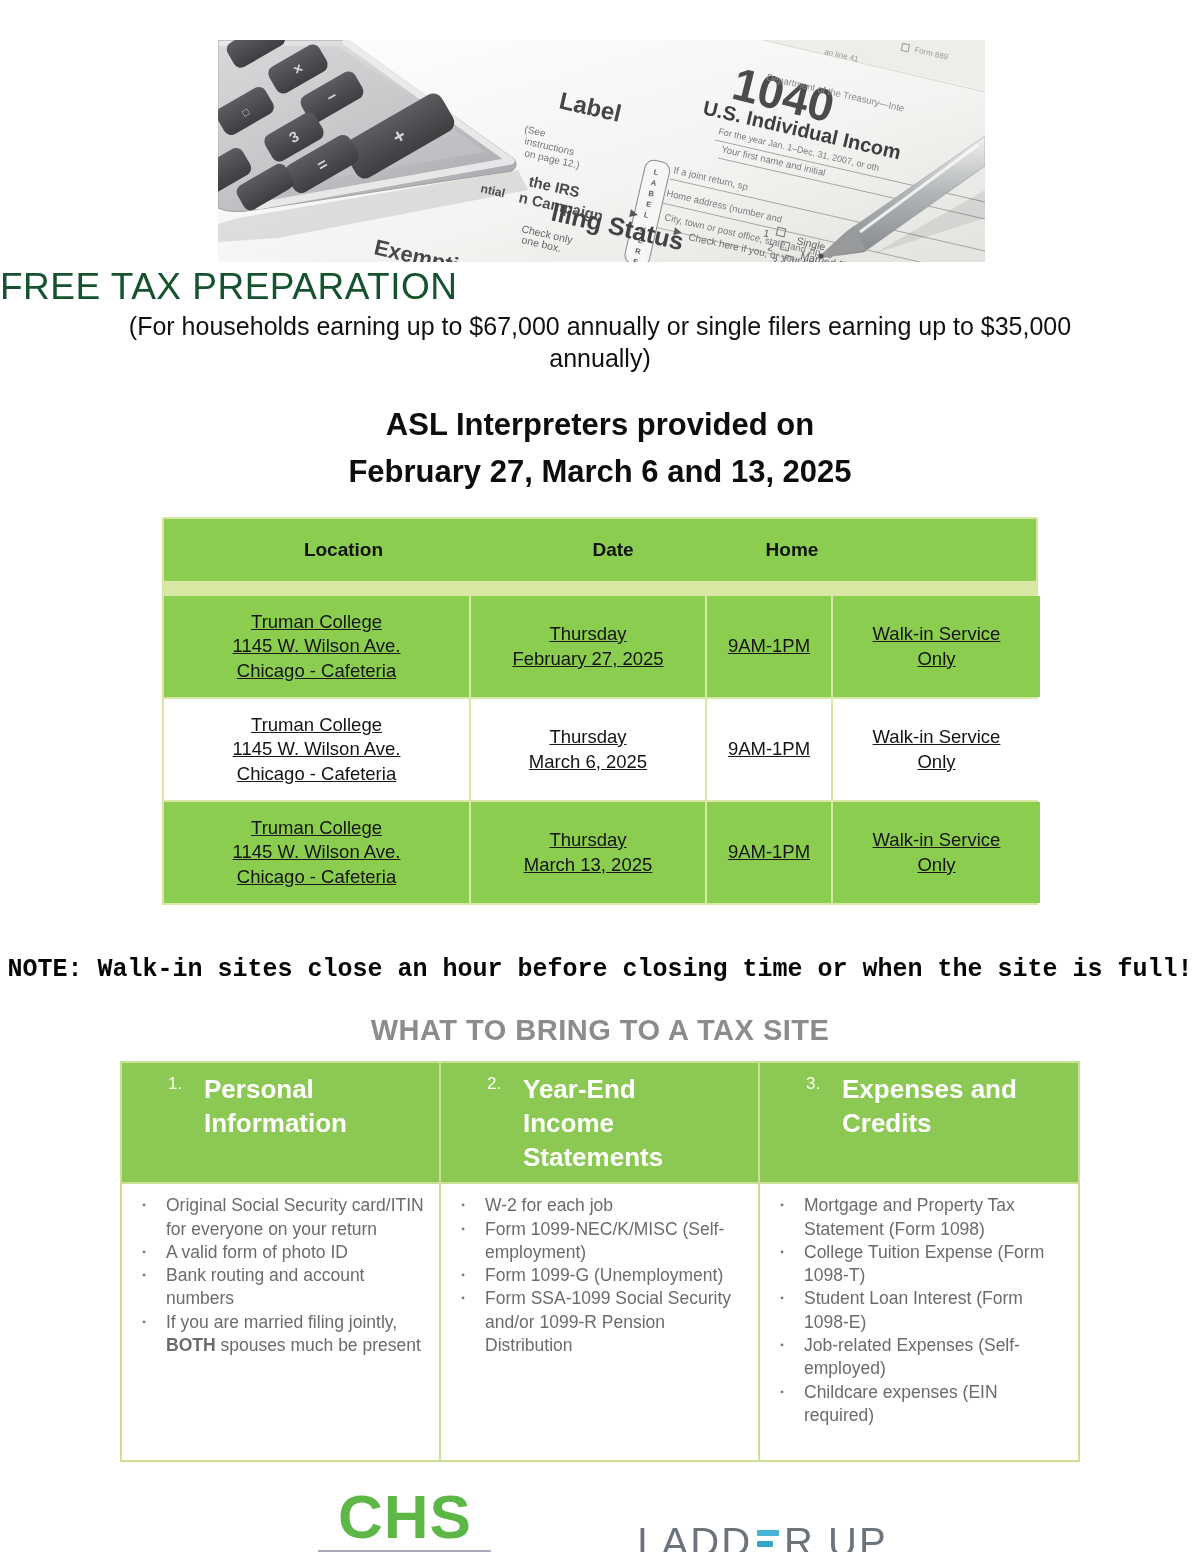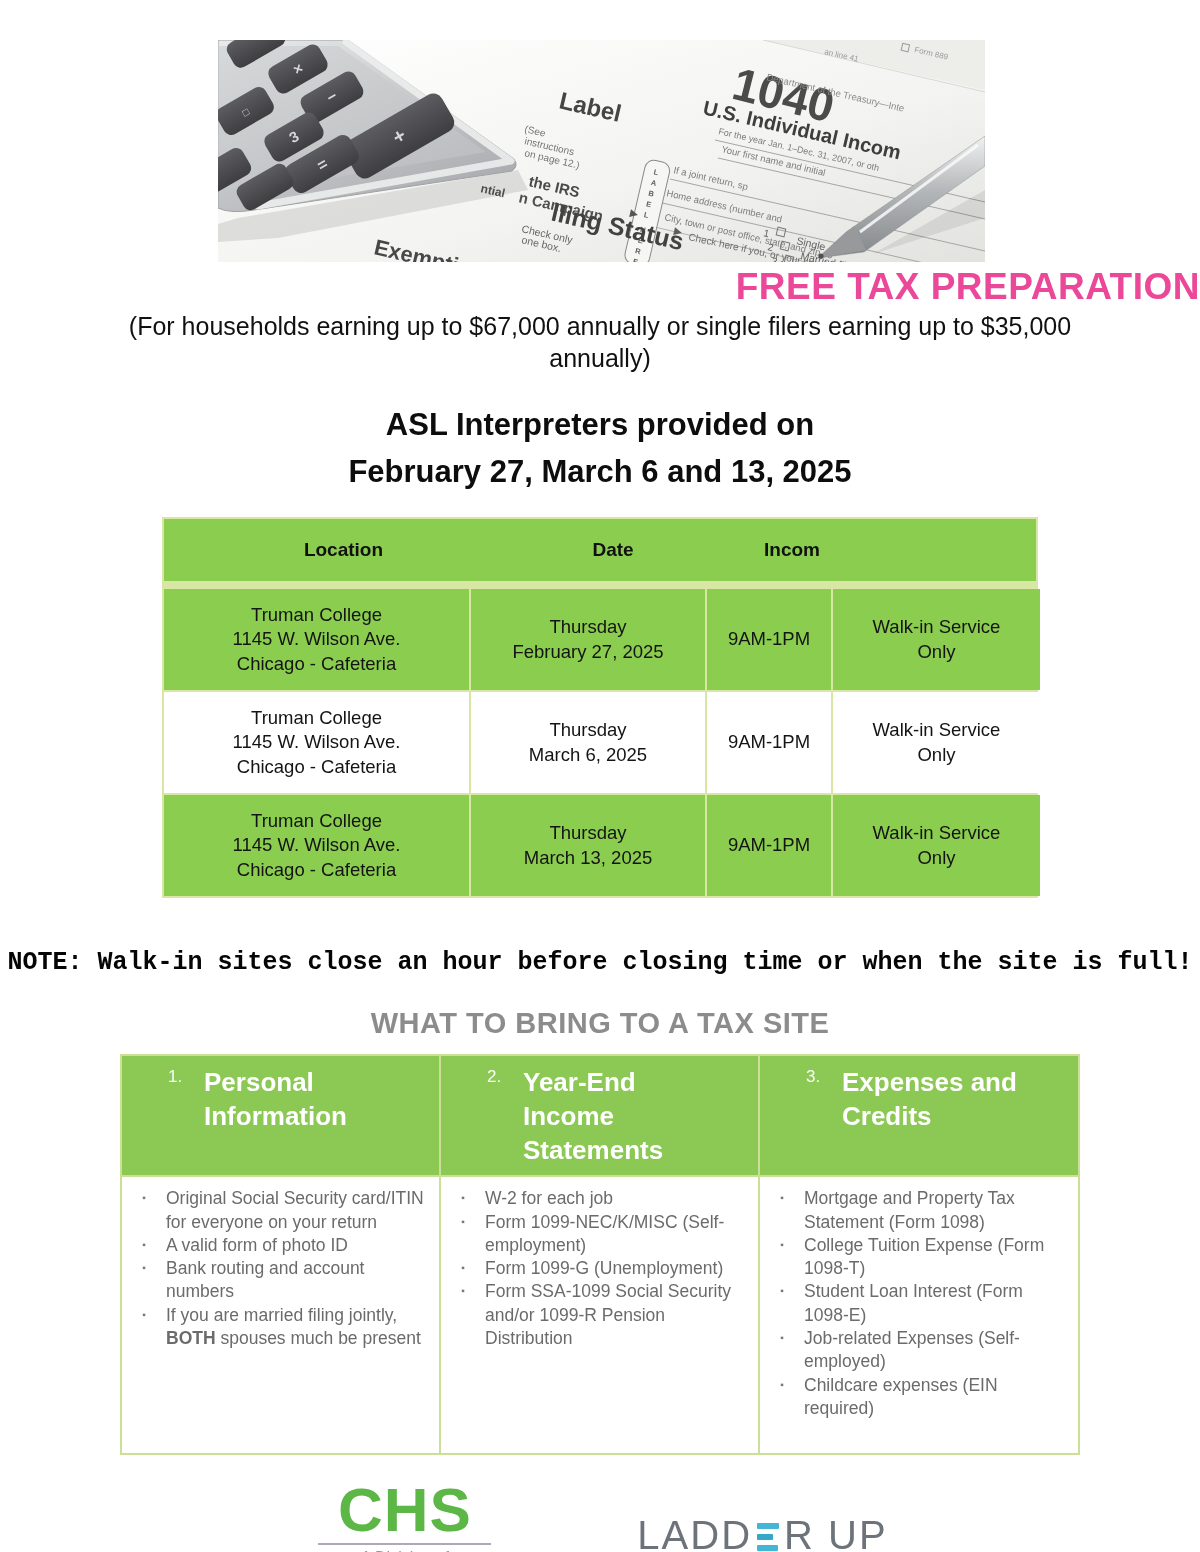--- a/index.html
+++ b/index.html
@@ -1,28 +1,28 @@
 <!DOCTYPE html>
 <html><head>
 <meta charset="utf-8">
 <style>
   html,body{margin:0;padding:0;}
   body{width:1200px;height:1552px;background:#ffffff;font-family:"Liberation Sans",sans-serif;color:#1a1a1a;overflow:hidden;}
   .hero{width:767px;height:222px;margin:40px 0 0 218px;overflow:hidden;}
   .hero svg{display:block;}
   .hero text{font-family:"Liberation Sans","DejaVu Sans",sans-serif;}
-  .page-title{margin:4px 0 0;text-align:right;font-size:37px;font-weight:bold;color:#ec4899;letter-spacing:.5px;}
+  .page-title{margin:4px 0 0;text-align:left;font-size:37px;font-weight:normal;color:#14532d;letter-spacing:.5px;}
   .subtitle{margin:3px auto 0;width:950px;text-align:center;font-size:25px;line-height:1.26;color:#111;}
   .asl{margin:28px 0 0;text-align:center;font-size:31px;font-weight:bold;line-height:1.5;color:#0d0d0d;}
   
   .sched{width:876px;margin:22px 0 0 162px;background:#d9e7a4;padding:2px;box-sizing:border-box;}
   .sched-head,.sched-row{display:grid;grid-template-columns:303px 232px 122px 205px;gap:2px;padding-left:27px;}
   .sched-head{background:#8bcd4f;gap:0;grid-template-columns:305px 234px 124px 207px;min-height:62px;align-items:center;}
   .sched-head .hcell{text-align:center;font-size:19px;font-weight:bold;color:#111;}
-  .sched-body{display:grid;grid-template-columns:305px 234px 124px 207px;gap:2px;background:#d9e7a4;margin-top:8px;}
+  .sched-body{display:grid;grid-template-columns:305px 234px 124px 207px;gap:2px;background:#d9e7a4;margin-top:15px;text-decoration:underline;}
   .scell{min-height:101px;display:flex;flex-direction:column;justify-content:center;text-align:center;font-size:18.5px;line-height:1.32;color:#141414;}
   .scell.green{background:#8bcd4f;}
   .scell.white{background:#ffffff;}
   .note{margin:50px 0 0;text-align:center;font-size:25px;font-weight:bold;color:#050505;font-family:Liberation Mono, monospace;}
   .bring-heading{margin:30px 0 0;text-align:center;font-size:29px;font-weight:bold;color:#8c8c8c;letter-spacing:.5px;}
   
   .bring{width:960px;margin:14px 0 0 120px;background:#cbe096;padding:2px;box-sizing:border-box;}
   .bring-head{display:grid;grid-template-columns:317px 317px 318px;gap:2px;}
   .bhcell{background:#8cc854;color:#fff;min-height:48px;display:flex;align-items:flex-start;padding:10px 0 8px;}
   .bhnum{width:36px;margin-left:46px;font-size:17px;color:rgba(255,255,255,.95);padding-top:1px;}
@@ -204,21 +204,21 @@
 
   <h2 class="asl">
     <span>ASL Interpreters provided on</span><br>
     <span>February 27, March 6 and 13, 2025</span>
   </h2>
 
   <div class="sched">
     <div class="sched-head">
       <div class="hcell">Location</div>
       <div class="hcell">Date</div>
-      <div class="hcell">Incom</div>
+      <div class="hcell">Home</div>
       <div class="hcell"></div>
     </div>
     <div class="sched-body">
 
       <div class="scell green">
         <div>Truman College</div>
         <div>1145 W. Wilson Ave.</div>
         <div>Chicago - Cafeteria</div>
       </div>
       <div class="scell green">

